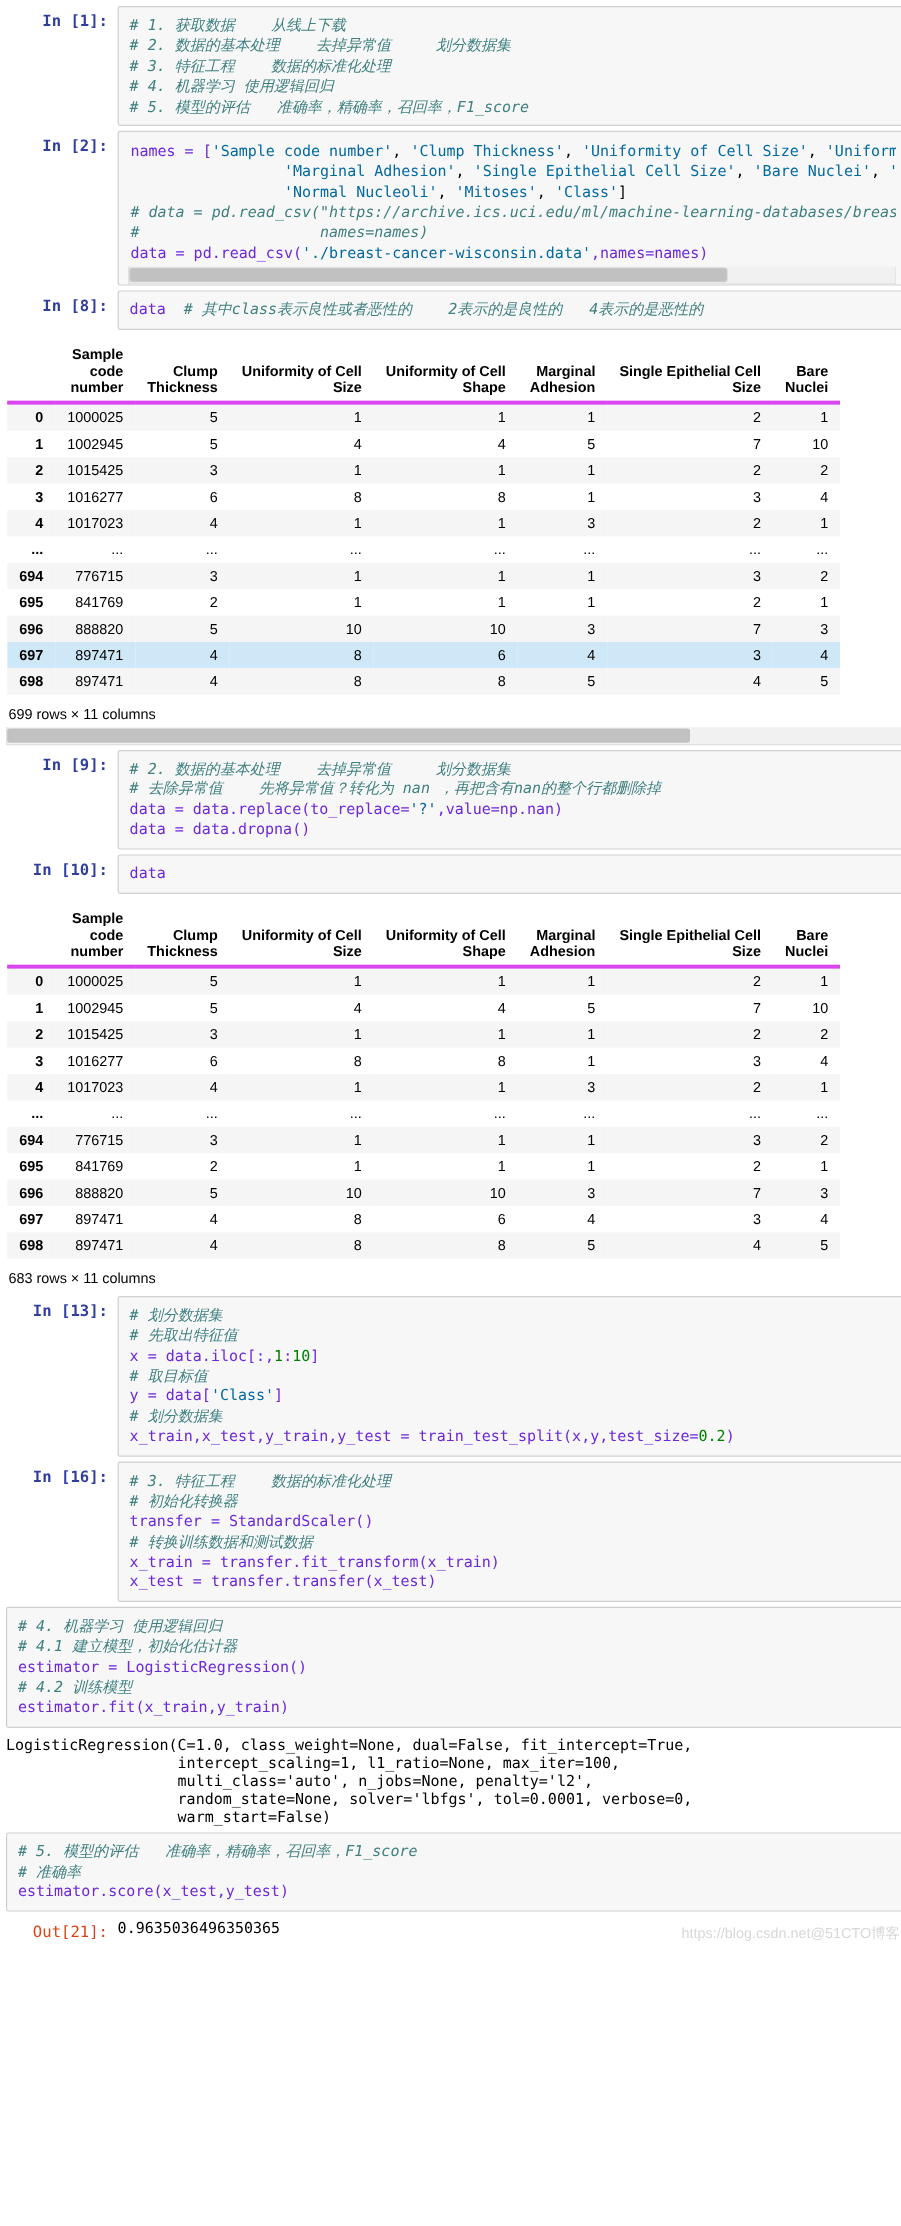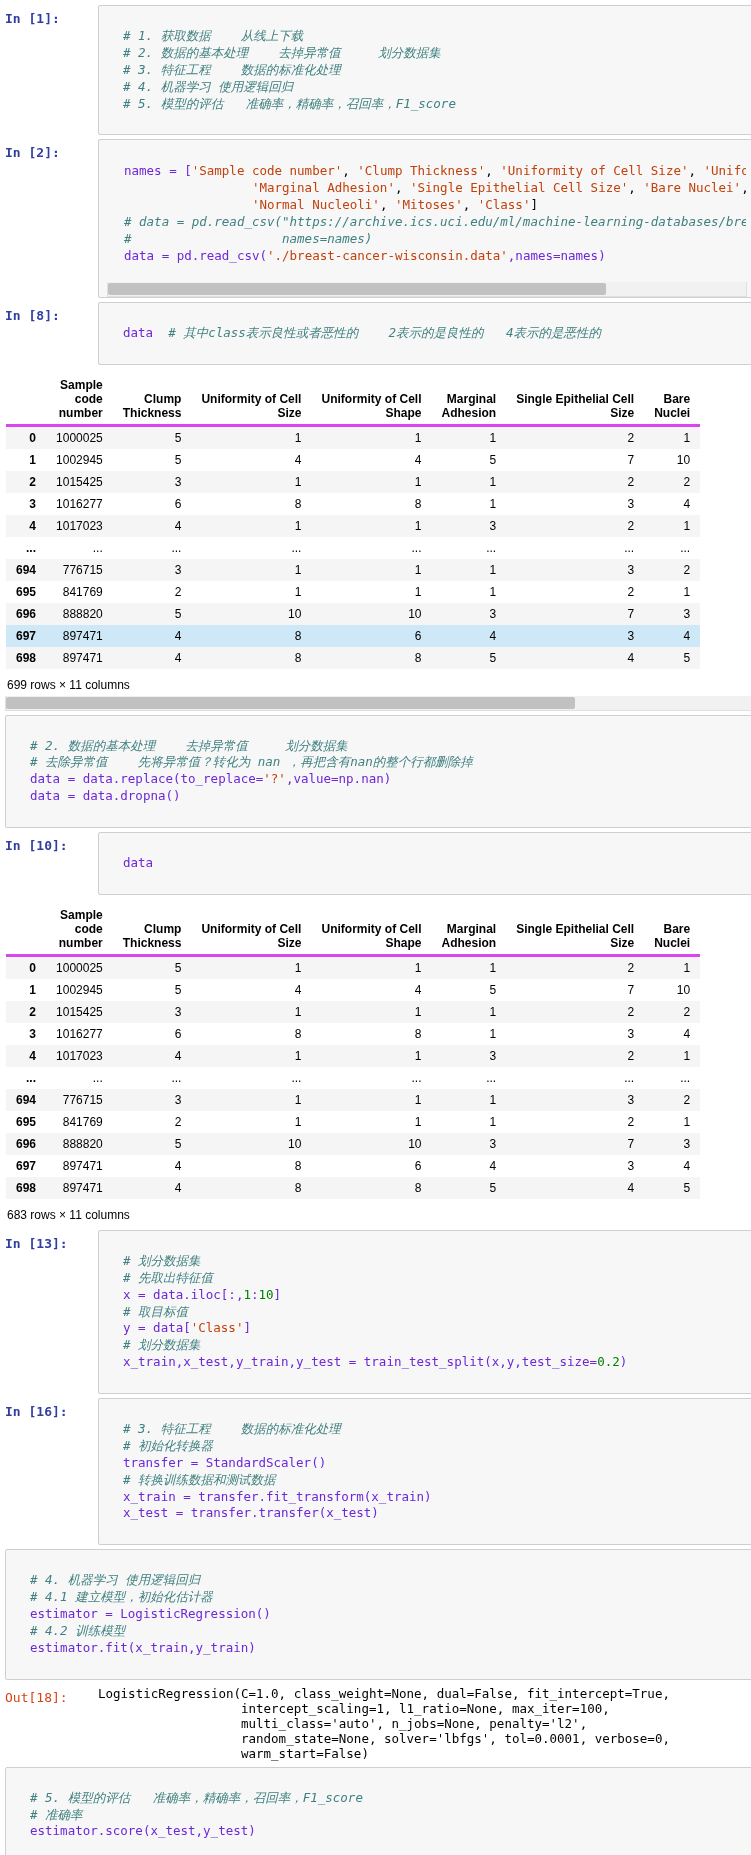--- a/index.html
+++ b/index.html
@@ -8,47 +8,48 @@
     margin: 0;
     padding: 5px;
     color: #000;
     background: #fff;
     width: 751px;
   }
   .cell { display: flex; margin-bottom: 4px; }
   .prompt {
     width: 85px;
     flex: 0 0 85px;
+    text-align: right;
     padding: 6px 8px 0 0;
     font-family: monospace;
     font-size: 13px;
     min-height: 1em;
   }
   .prompt.in  { color: #303F9F; font-weight: bold; }
   .prompt.out { color: #D84315; }
   .area {
     flex: 1 1 auto;
     min-width: 0;
   }
   .code-box {
     background: #f7f7f7;
     border: 1px solid #cfcfcf;
     border-radius: 2px;
     padding: 6px 8px;
   }
   pre.code {
-    margin: 16px;
+    margin: 1px;
     font-family: "DejaVu Sans Mono", Menlo, Consolas, monospace;
     font-size: 12.5px;
     line-height: 1.35;
     white-space: pre;
   }
   
   .c  { color: #408080; font-style: italic; }  
-  .s  { color: #c2410c; }    
+  .s  { color: #0369a1; }    
   .n  { color: #6d28d9; }                          
   .m  { color: #008000; }    
 
   .scroll-x {
     overflow-x: auto;
     border: 1px solid transparent;
   }
 
   .fake-scroll {
     height: 14px;
@@ -276,20 +277,21 @@
         </table>
     </div>
     <div class="dims">699 rows × 11 columns</div>
     <div class="fake-scroll">
       <div class="thumb" style="left:0; width:76%;"></div>
     </div>
   </div>
 </div>
 
 <div class="cell">
+  <div class="prompt in">In  [9]:</div>
   <div class="area">
     <div class="code-box">
 <pre class="code"><span class="c"># 2. 数据的基本处理    去掉异常值     划分数据集</span>
 <span class="c"># 去除异常值    先将异常值？转化为 nan ，再把含有nan的整个行都删除掉</span>
 <span class="n">data = data.replace(to_replace=</span><span class="s">'?'</span><span class="n">,value=np.nan)</span>
 <span class="n">data = data.dropna()</span></pre>
     </div>
   </div>
 </div>
 
@@ -470,21 +472,20 @@
     <div class="code-box">
 <pre class="code"><span class="c"># 4. 机器学习 使用逻辑回归</span>
 <span class="c"># 4.1 建立模型，初始化估计器</span>
 <span class="n">estimator = LogisticRegression()</span>
 <span class="c"># 4.2 训练模型</span>
 <span class="n">estimator.fit(x_train,y_train)</span></pre>
     </div>
   </div>
 </div>
 <div class="cell">
-  <div class="prompt out">Out[18]:</div>
   <div class="area">
     <div class="plaintext">LogisticRegression(C=1.0, class_weight=None, dual=False, fit_intercept=True,
                    intercept_scaling=1, l1_ratio=None, max_iter=100,
                    multi_class='auto', n_jobs=None, penalty='l2',
                    random_state=None, solver='lbfgs', tol=0.0001, verbose=0,
                    warm_start=False)</div>
   </div>
 </div>
 
 <div class="cell">

